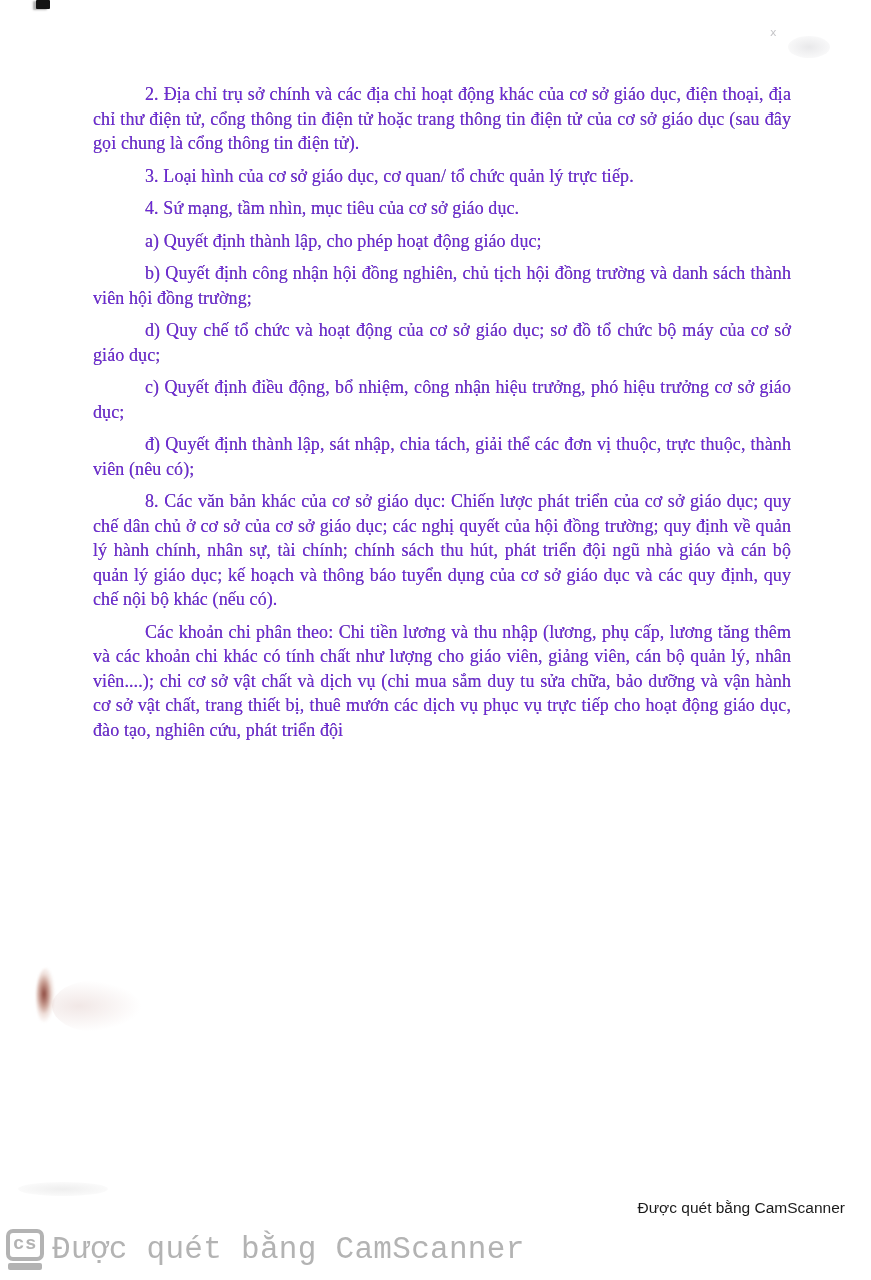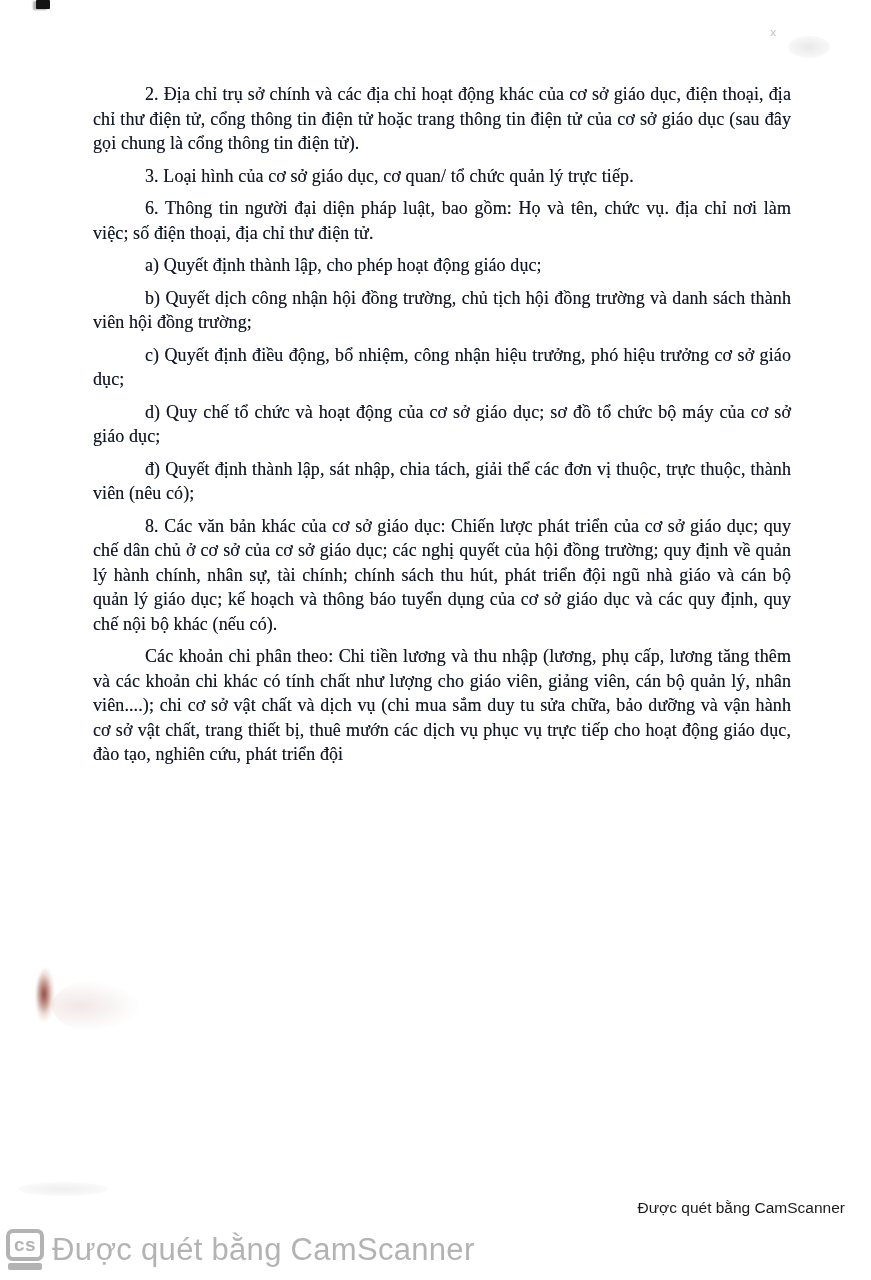--- a/index.html
+++ b/index.html
@@ -14,21 +14,21 @@
     background: #ffffff;
     overflow: hidden;
     font-family: "Liberation Serif", "DejaVu Serif", serif;
   }
   
   .doc-body {
     position: absolute;
     left: 93px;
     top: 82px;
     width: 698px;
-    color: #0f172a;
+    color: #6d28d9;
     font-size: 18px;
     line-height: 24.5px;
     text-align: justify;
     letter-spacing: 0.1px;
     text-shadow: 0 0 0.6px rgba(20,20,20,0.55);
   }
   .doc-body p {
     margin: 0 0 8px 0;
     text-indent: 52px;
   }
@@ -106,21 +106,21 @@
   }
   
   .wm-large {
     position: absolute;
     left: 6px;
     top: 1229px;
     display: flex;
     align-items: center;
     gap: 8px;
     color: #b3b3b3;
-    font-family: Liberation Sans, sans-serif;
+    font-family: Liberation Mono, monospace;
   }
   .cs-logo { display: inline-block; }
   .cs-box {
     display: block;
     width: 30px;
     height: 24px;
     border: 4px solid #b3b3b3;
     border-radius: 7px;
     color: #b3b3b3;
     font-weight: bold;
@@ -152,25 +152,25 @@
   <div class="mark-topleft"></div>
   <div class="mark-topright-smudge"></div>
   <div class="mark-pencil-x">x</div>
   <div class="mark-red-smudge"></div>
   <div class="mark-red-halo"></div>
   <div class="mark-bottom-faint"></div>
 
   <div class="doc-body">
       <p>2. Địa chỉ trụ sở chính và các địa chỉ hoạt động khác của cơ sở giáo dục, điện thoại, địa chỉ thư điện tử, cổng thông tin điện tử hoặc trang thông tin điện tử của cơ sở giáo dục (sau đây gọi chung là cổng thông tin điện tử).</p>
       <p>3. Loại hình của cơ sở giáo dục, cơ quan/ tổ chức quản lý trực tiếp.</p>
-      <p>6. Thông tin người đại diện pháp luật, bao gồm: Họ và tên, chức vụ. địa chỉ nơi làm việc; số điện thoại, địa chỉ thư điện tử.</p>
+      <p>4. Sứ mạng, tầm nhìn, mục tiêu của cơ sở giáo dục.</p>
       <p>a) Quyết định thành lập, cho phép hoạt động giáo dục;</p>
-      <p>b) Quyết dịch công nhận hội đồng trường, chủ tịch hội đồng trường và danh sách thành viên hội đồng trường;</p>
+      <p>b) Quyết định công nhận hội đồng nghiên, chủ tịch hội đồng trường và danh sách thành viên hội đồng trường;</p>
+      <p>d) Quy chế tổ chức và hoạt động của cơ sở giáo dục; sơ đồ tổ chức bộ máy của cơ sở giáo dục;</p>
       <p>c) Quyết định điều động, bổ nhiệm, công nhận hiệu trưởng, phó hiệu trưởng cơ sở giáo dục;</p>
-      <p>d) Quy chế tổ chức và hoạt động của cơ sở giáo dục; sơ đồ tổ chức bộ máy của cơ sở giáo dục;</p>
       <p>đ) Quyết định thành lập, sát nhập, chia tách, giải thể các đơn vị thuộc, trực thuộc, thành viên (nêu có);</p>
       <p>8. Các văn bản khác của cơ sở giáo dục: Chiến lược phát triển của cơ sở giáo dục; quy chế dân chủ ở cơ sở của cơ sở giáo dục; các nghị quyết của hội đồng trường; quy định về quản lý hành chính, nhân sự, tài chính; chính sách thu hút, phát triển đội ngũ nhà giáo và cán bộ quản lý giáo dục; kế hoạch và thông báo tuyển dụng của cơ sở giáo dục và các quy định, quy chế nội bộ khác (nếu có).</p>
       <p>Các khoản chi phân theo: Chi tiền lương và thu nhập (lương, phụ cấp, lương tăng thêm và các khoản chi khác có tính chất như lượng cho giáo viên, giảng viên, cán bộ quản lý, nhân viên....); chi cơ sở vật chất và dịch vụ (chi mua sắm duy tu sửa chữa, bảo dưỡng và vận hành cơ sở vật chất, trang thiết bị, thuê mướn các dịch vụ phục vụ trực tiếp cho hoạt động giáo dục, đào tạo, nghiên cứu, phát triển đội</p>
     </div>
 
   <div class="wm-small">Được quét bằng CamScanner</div>
 
   <div class="wm-large">
     <span class="cs-logo">
       <span class="cs-box">cs</span>

